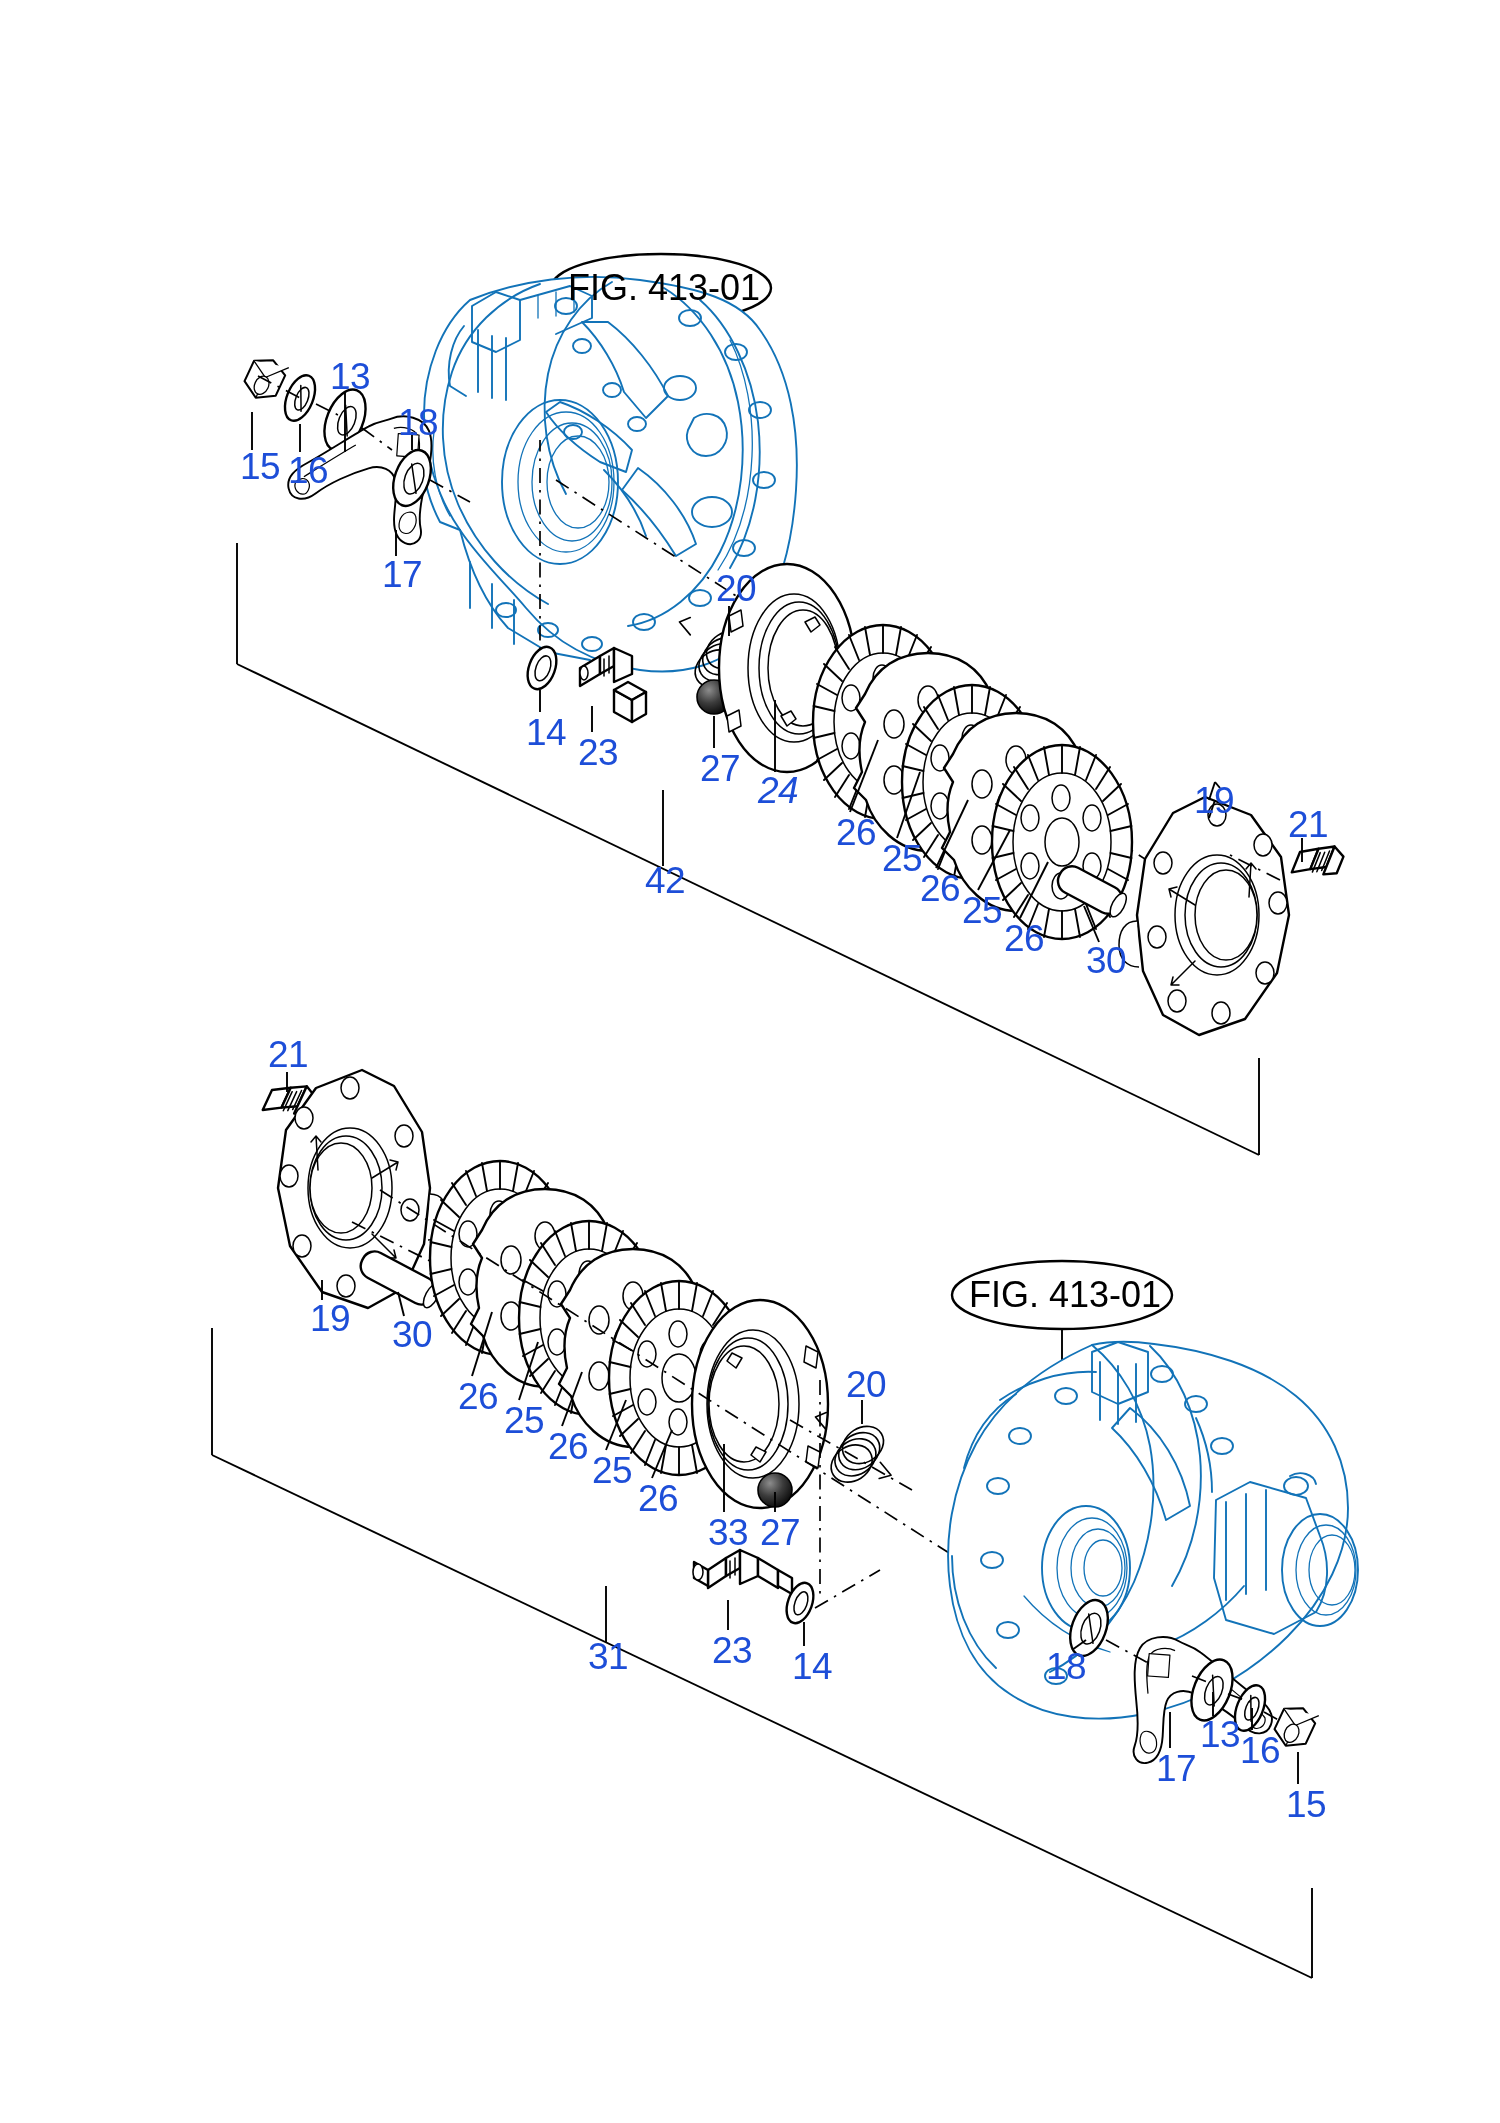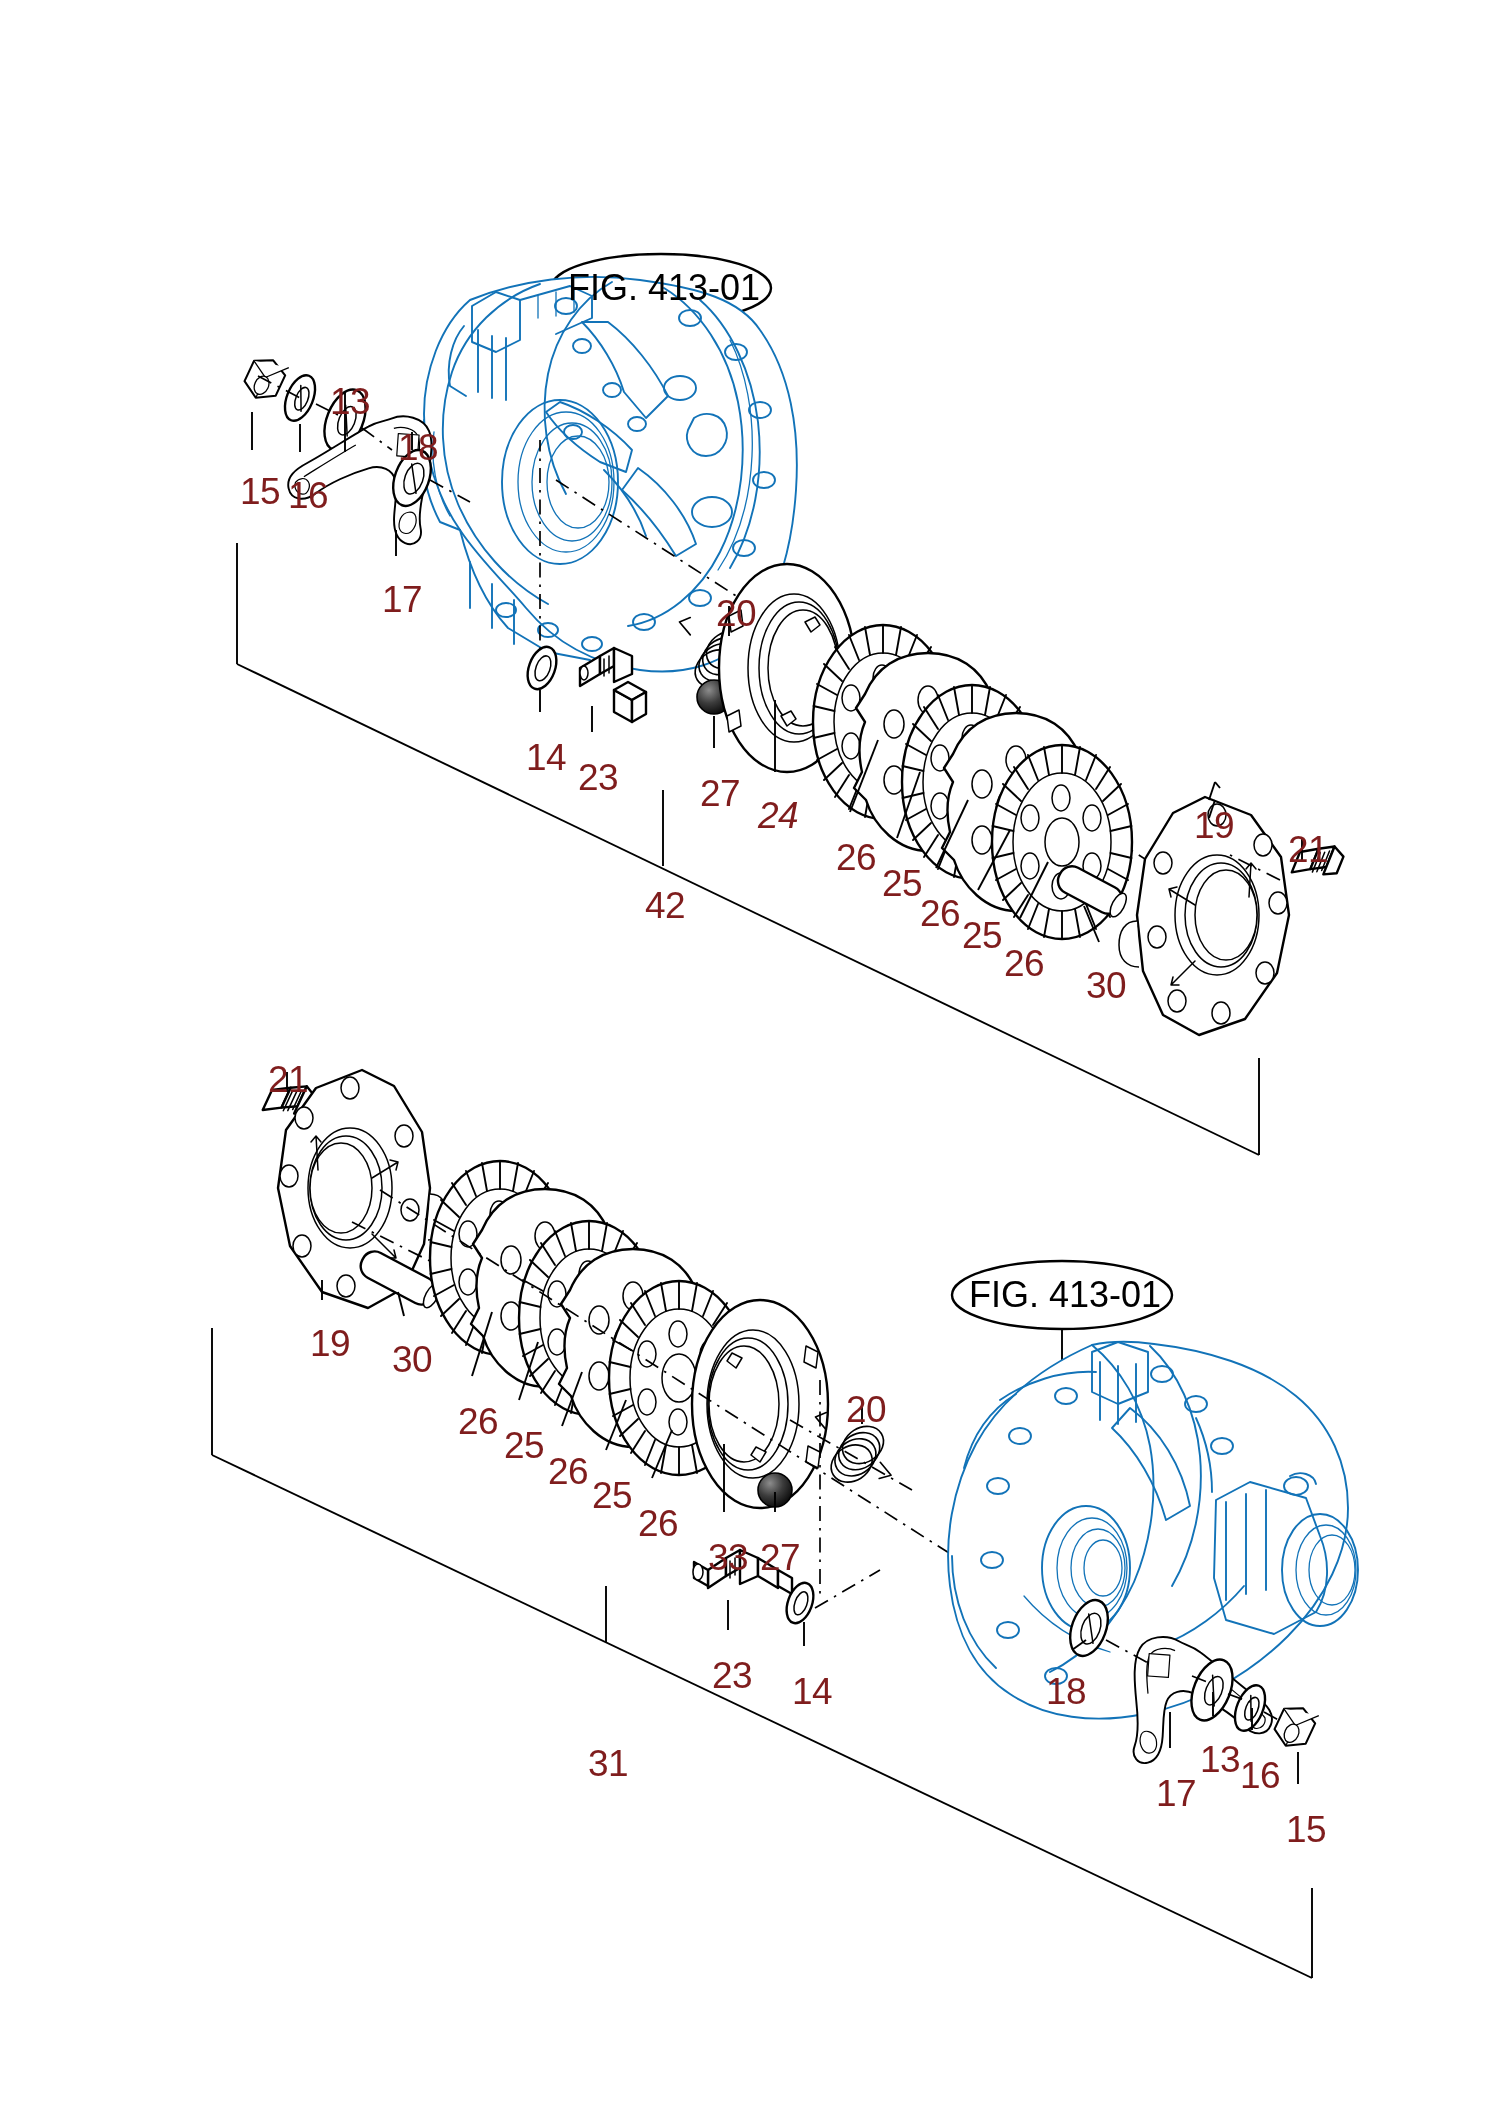--- a/index.html
+++ b/index.html
@@ -11,25 +11,24 @@
     background:#ffffff;
     overflow:hidden;
   }
   #sheet svg{position:absolute;left:0;top:0;width:1500px;height:2123px;}
 
   .cal{
     position:absolute;
     font-family:"Liberation Sans",sans-serif;
     font-size:37px;
     font-weight:400;
-    color:#7f1d1d;
+    color:#1d4ed8;
     letter-spacing:-0.5px;
     white-space:nowrap;
     line-height:1;
-    margin-top:25px;
   }
   .fig-label{
     position:absolute;
     font-family:"Liberation Sans",sans-serif;
     font-size:36px;
     color:#000;
     white-space:nowrap;
     line-height:1;
   }
 </style>
@@ -550,21 +549,21 @@
     <line x1="1252" y1="1730" x2="1252" y2="1708"></line>
     <line x1="1298" y1="1784" x2="1298" y2="1752"></line>
     <line x1="606" y1="1642" x2="606" y2="1586"></line>
   </g>
 </svg>
 
 <div class="fig-label" style="left:568px;top:270px;">FIG. 413-01</div>
 <div class="fig-label" style="left:969px;top:1277px;">FIG. 413-01</div>
 
 <div class="cal" style="left:645px;top:862px;">42</div>
-<div class="cal" style="left:588px;top:1720px;">31</div>
+<div class="cal" style="left:588px;top:1638px;">31</div>
 
 <div class="cal" style="left:240px;top:448px;">15</div>
 <div class="cal" style="left:288px;top:452px;">16</div>
 <div class="cal" style="left:330px;top:358px;">13</div>
 <div class="cal" style="left:382px;top:556px;">17</div>
 <div class="cal" style="left:398px;top:404px;">18</div>
 <div class="cal" style="left:526px;top:714px;">14</div>
 <div class="cal" style="left:578px;top:734px;">23</div>
 <div class="cal" style="left:700px;top:750px;">27</div>
 <div class="cal" style="left:716px;top:570px;">20</div>

